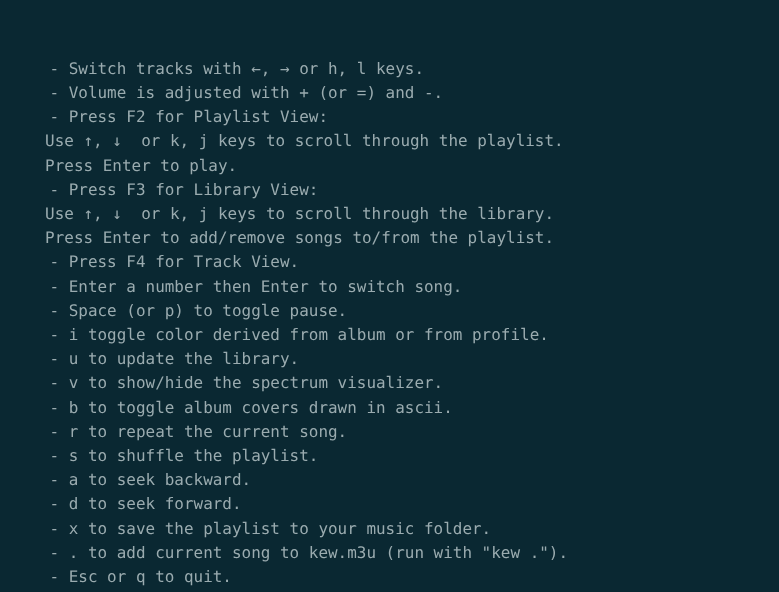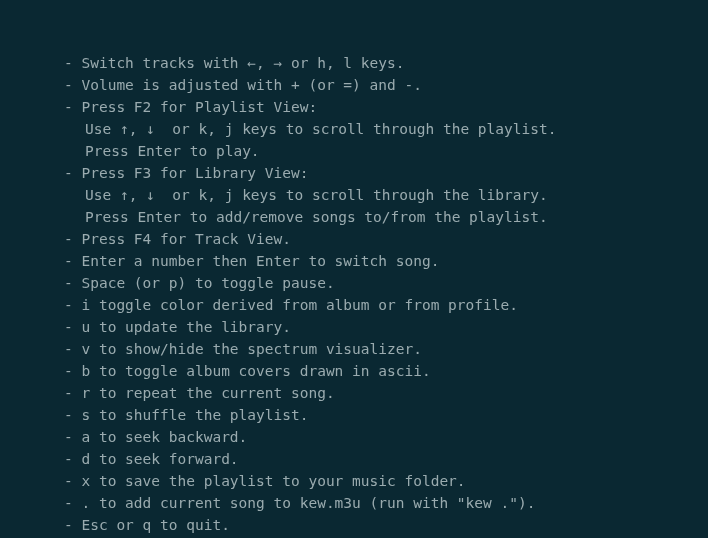--- a/index.html
+++ b/index.html
@@ -12,24 +12,24 @@
     font-family: "Menlo", "Consolas", "DejaVu Sans Mono", monospace;
     font-size: 14.5px;
     line-height: 22px;
     overflow: hidden;
   }
   .screen {
     padding: 8px 0 0 0;
     white-space: pre;
   }
   .line {
-    padding-left: 64px;
+    padding-left: 45px;
   }
   .indent {
-    padding-left: 85px;
+    padding-left: 41px;
   }
 </style>
 </head>
 <body>
 
 <div class="screen">
   <div id="lines"><div class="line">- Switch tracks with ←, → or h, l keys.</div><div class="line">- Volume is adjusted with + (or =) and -.</div><div class="line">- Press F2 for Playlist View:</div><div class="indent">Use ↑, ↓  or k, j keys to scroll through the playlist.</div><div class="indent">Press Enter to play.</div><div class="line">- Press F3 for Library View:</div><div class="indent">Use ↑, ↓  or k, j keys to scroll through the library.</div><div class="indent">Press Enter to add/remove songs to/from the playlist.</div><div class="line">- Press F4 for Track View.</div><div class="line">- Enter a number then Enter to switch song.</div><div class="line">- Space (or p) to toggle pause.</div><div class="line">- i toggle color derived from album or from profile.</div><div class="line">- u to update the library.</div><div class="line">- v to show/hide the spectrum visualizer.</div><div class="line">- b to toggle album covers drawn in ascii.</div><div class="line">- r to repeat the current song.</div><div class="line">- s to shuffle the playlist.</div><div class="line">- a to seek backward.</div><div class="line">- d to seek forward.</div><div class="line">- x to save the playlist to your music folder.</div><div class="line">- . to add current song to kew.m3u (run with "kew .").</div><div class="line">- Esc or q to quit.</div></div>
   
 </div>
 

